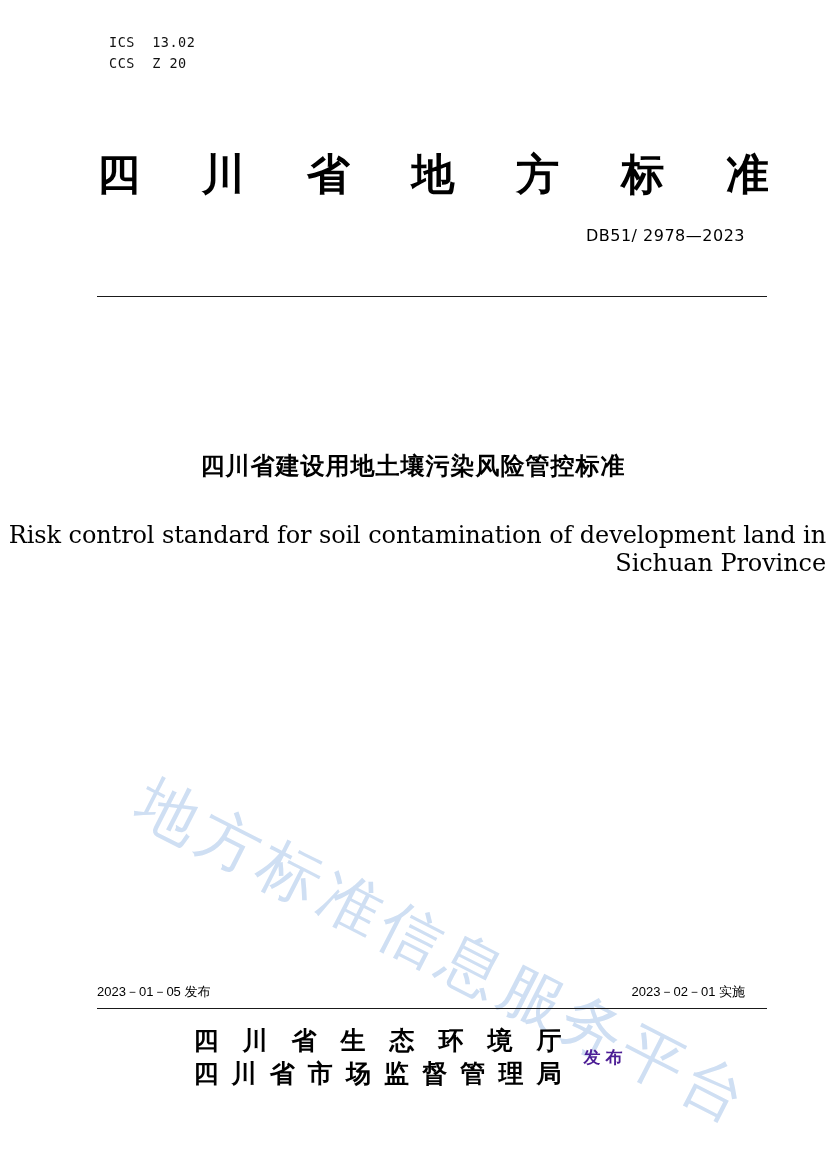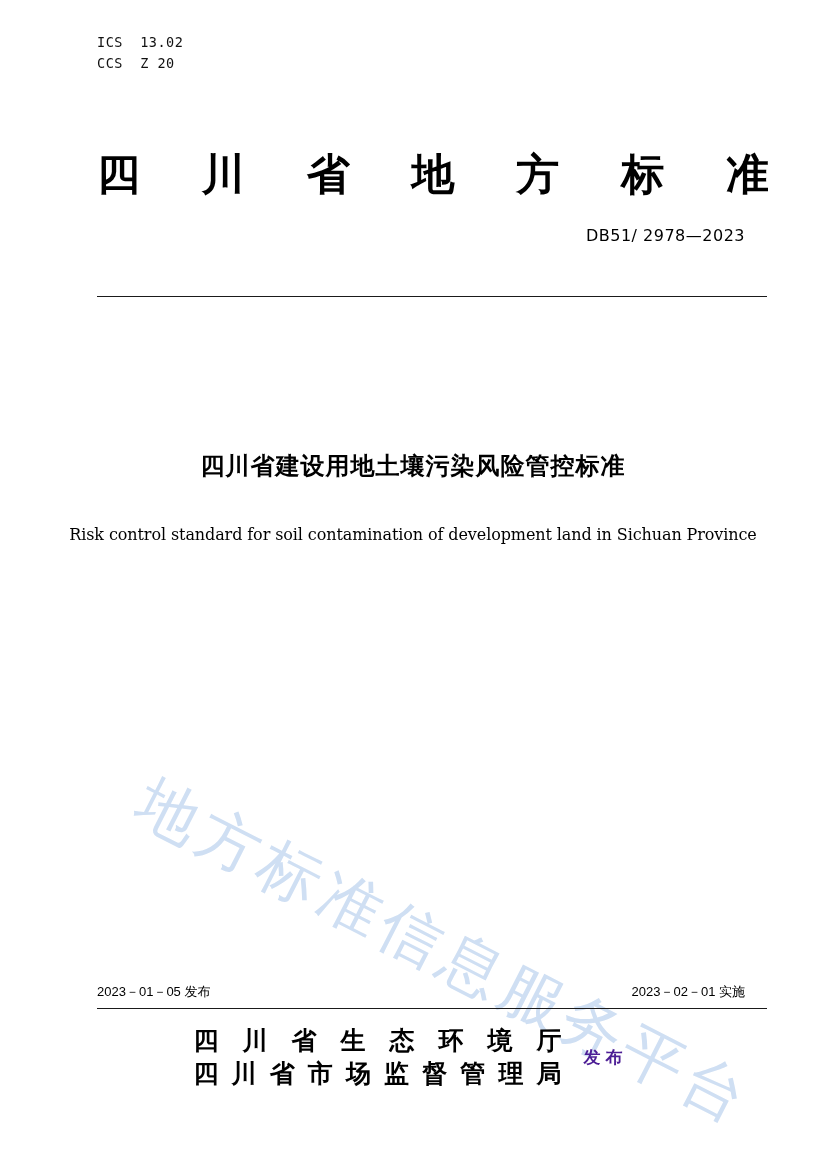--- a/index.html
+++ b/index.html
@@ -52,21 +52,21 @@
   .codes {
     position: absolute;
     left: 97px;
     top: 32px;
     font-family: "DejaVu Sans Mono", "Liberation Mono", monospace;
     font-size: 13.5px;
     line-height: 21px;
     letter-spacing: 0.5px;
     color: #111;
   }
-  .codes .code-row { white-space: pre; }
+  .codes .code-row { white-space: pre; margin-left: 12px; }
 
   
   .db-mark {
     position: absolute;
     right: 119px;
     top: 68px;
     font-family: "DejaVu Serif", "Liberation Serif", serif;
     font-weight: bold;
     font-size: 62px;
     letter-spacing: 1px;
@@ -125,23 +125,23 @@
     font-weight: bold;
     letter-spacing: 1px;
     line-height: 46px;
     color: #000;
   }
   .title-en {
     position: absolute;
     left: 0;
     top: 521px;
     width: 826px;
-    text-align: center;
+    text-align: right;
     font-family: "DejaVu Serif", "Liberation Serif", serif;
-    font-size: 16px;
+    font-size: 24px;
     line-height: 28px;
     letter-spacing: -0.1px;
     color: #000;
   }
 
   
   .date-release, .date-effective {
     position: absolute;
     top: 980px;
     font-family: Liberation Sans, sans-serif;

